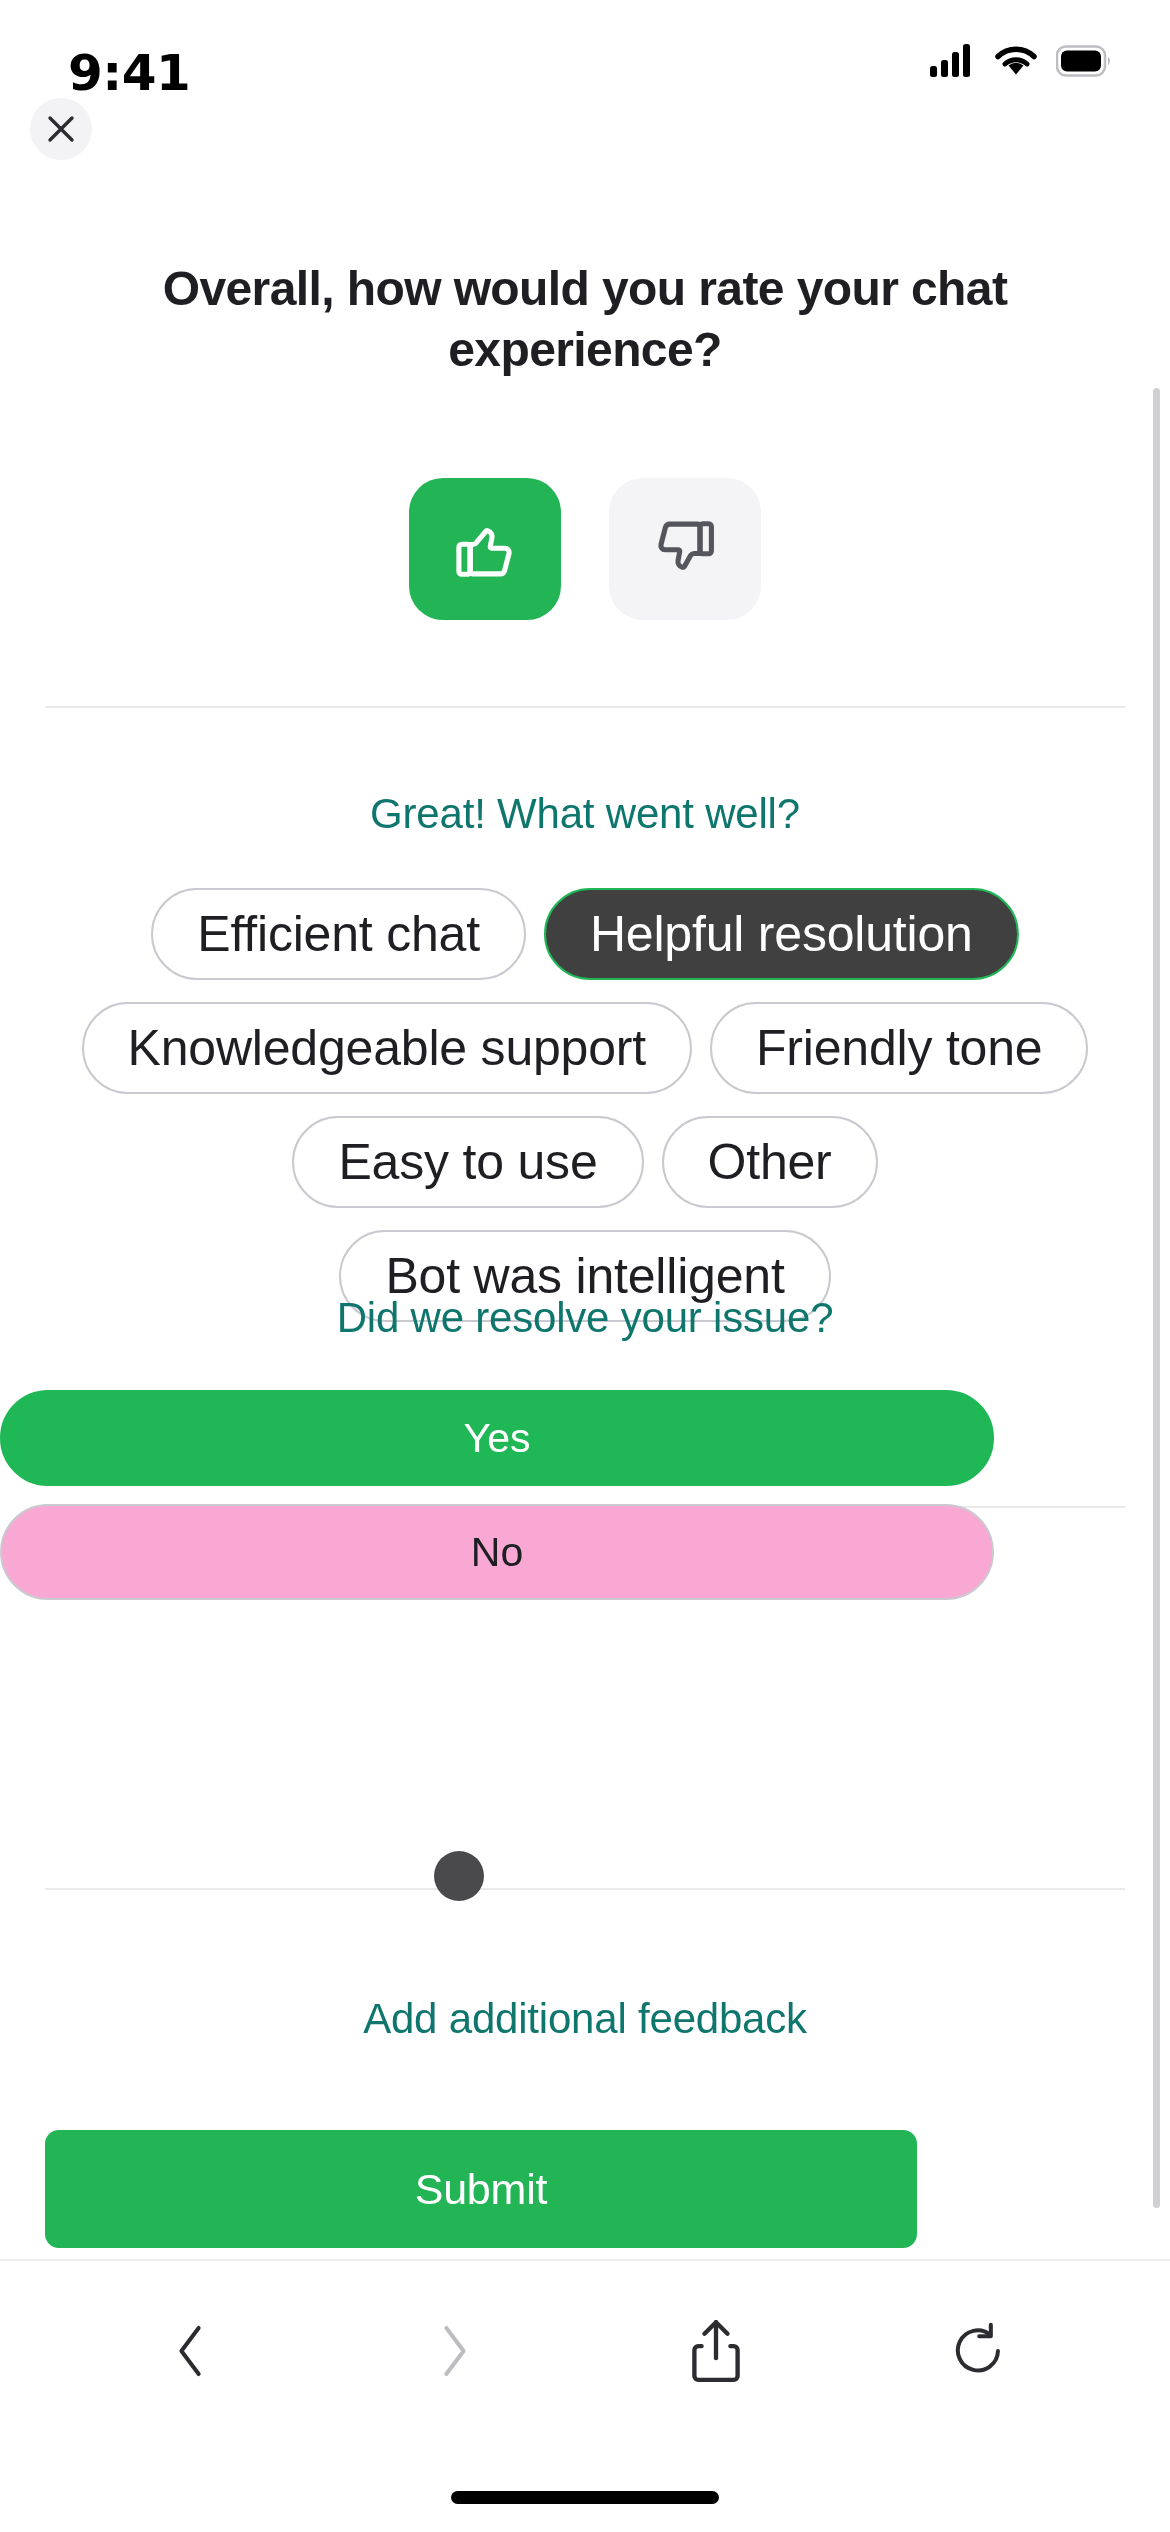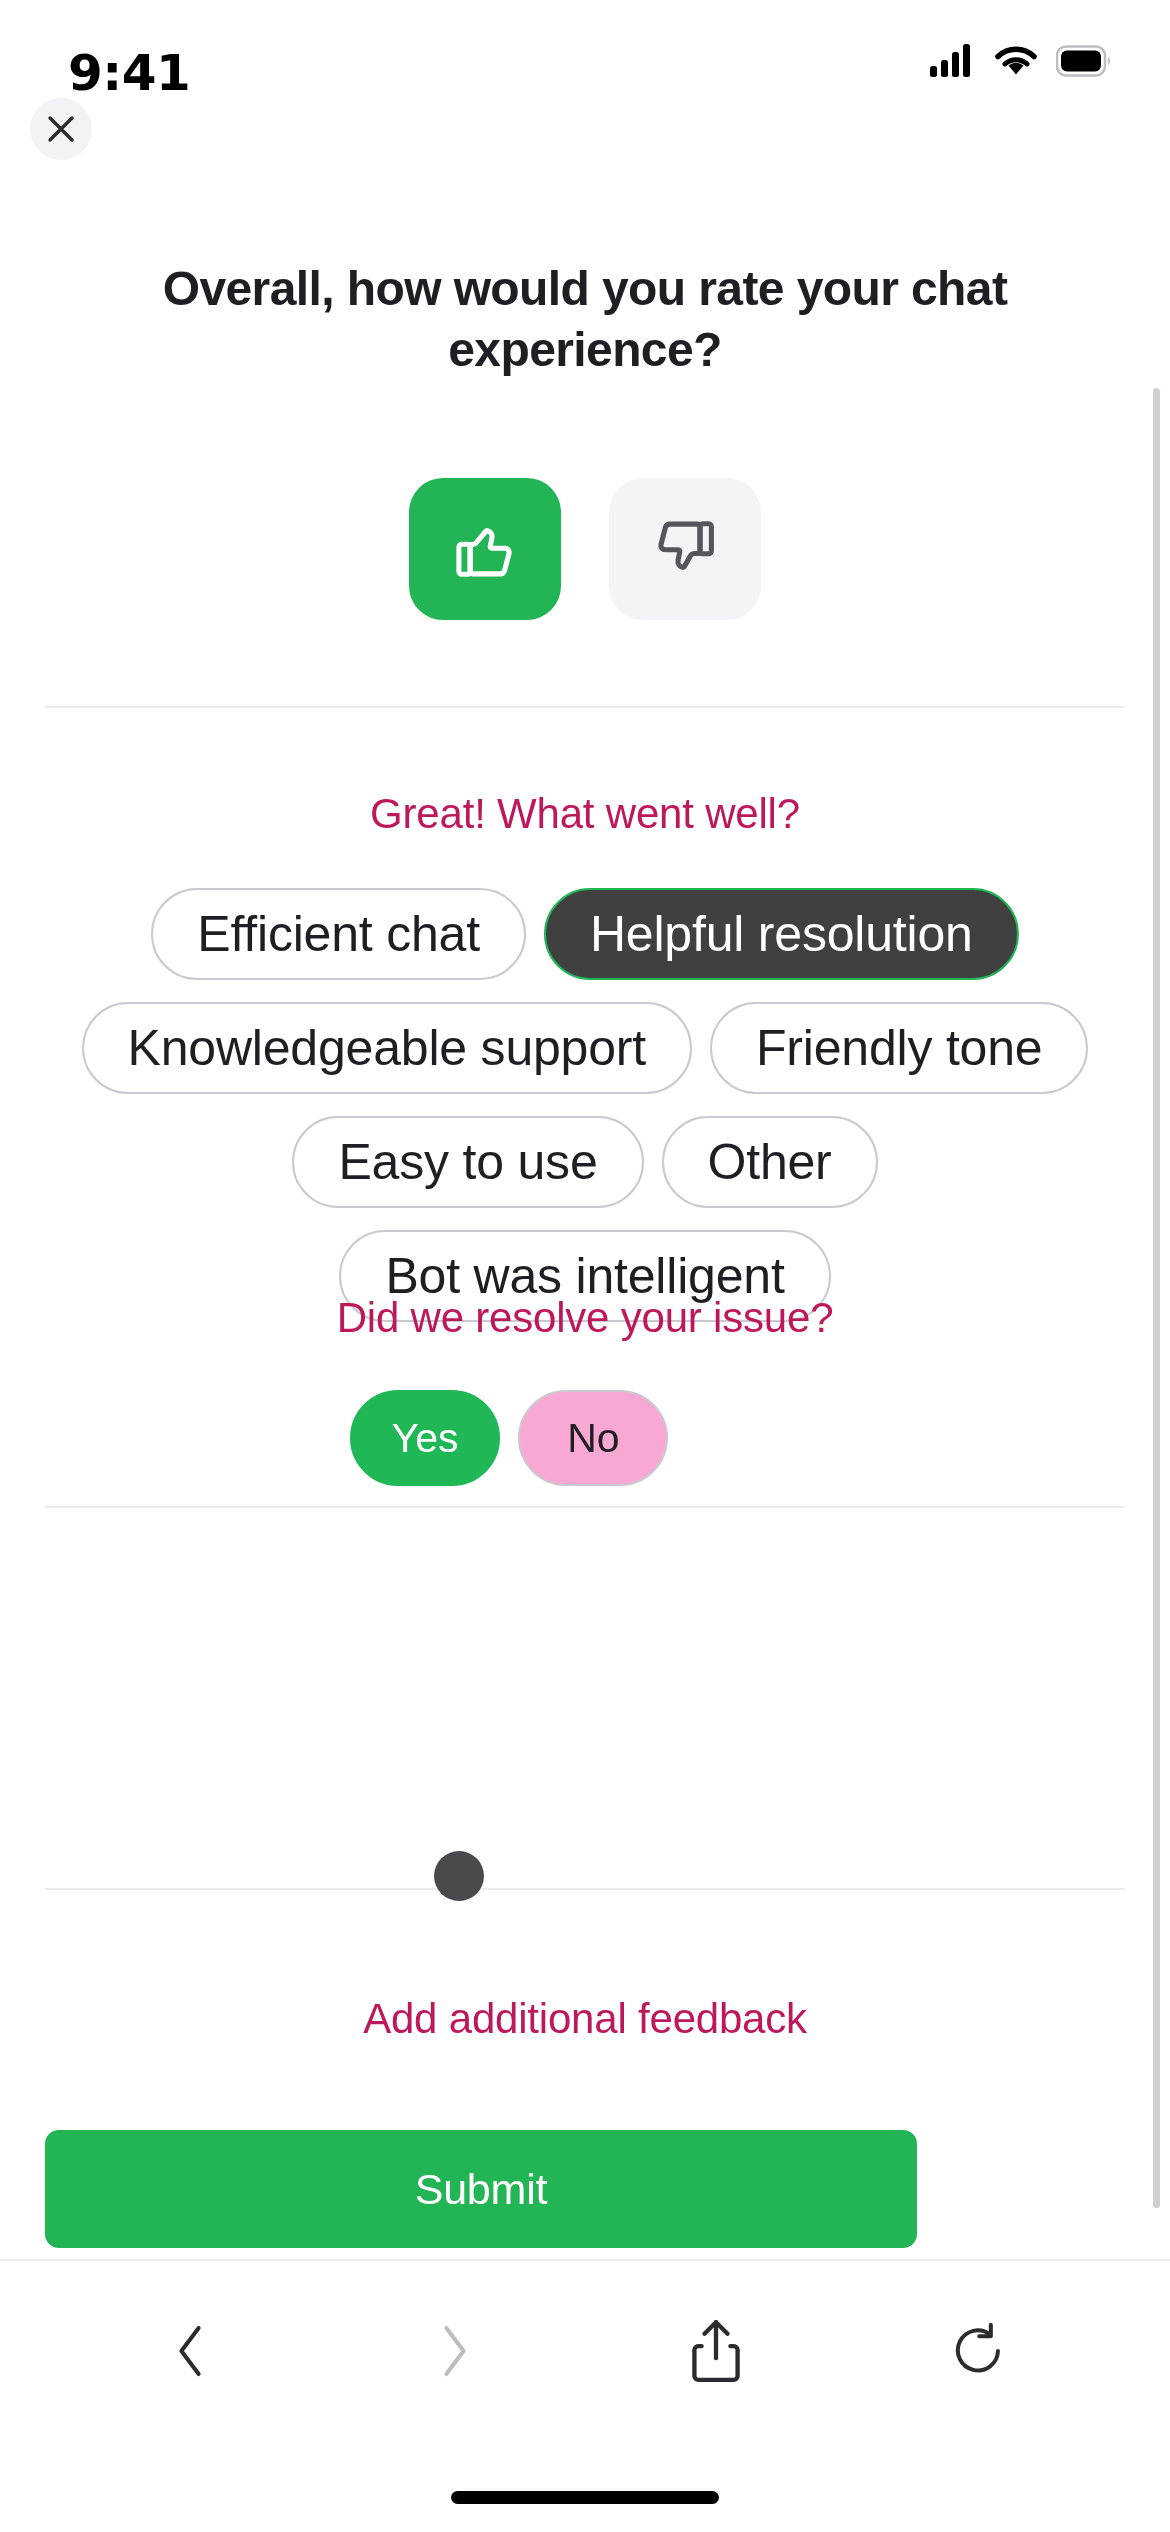--- a/index.html
+++ b/index.html
@@ -73,21 +73,21 @@
   }
   #div1 { top: 706px; }
   #div2 { top: 1506px; }
   #div3 { top: 1888px; }
   #div4 { top: 2259px; height: 2px; left: 0; width: 1170px; background: #ececee; }
 
   
   .prompt {
     position: absolute; left: 0; width: 1170px;
     text-align: center;
-    font-size: 42px; color: #be185d;
+    font-size: 42px; color: #0f766e;
     letter-spacing: -0.2px;
   }
   #prompt-well { top: 790px; }
   #prompt-resolve { top: 1294px; }
   #prompt-feedback { top: 1995px; }
 
   
   .chips {
     position: absolute; top: 888px; left: 45px;
     width: 1080px;
@@ -107,23 +107,23 @@
     white-space: nowrap;
   }
   .chip.selected {
     background: #404040;
     border-color: #20b757;
     color: #ffffff;
   }
 
   
   .yesno {
-    position: absolute; top: 1390px; left: 12px;
+    position: absolute; top: 1390px; left: 0;
     width: 994px;
-    display: flex; justify-content: center; gap: 18px;
+    display: flex; justify-content: center; gap: 18px; flex-direction: column;
   }
   .pill {
     height: 96px; min-width: 150px;
     padding: 0 40px;
     border-radius: 48px;
     border: 2px solid #c9c9cf;
     background: #f9a8d4; color: #1f1f23;
     font-size: 41px;
     display: flex; align-items: center; justify-content: center;
   }

